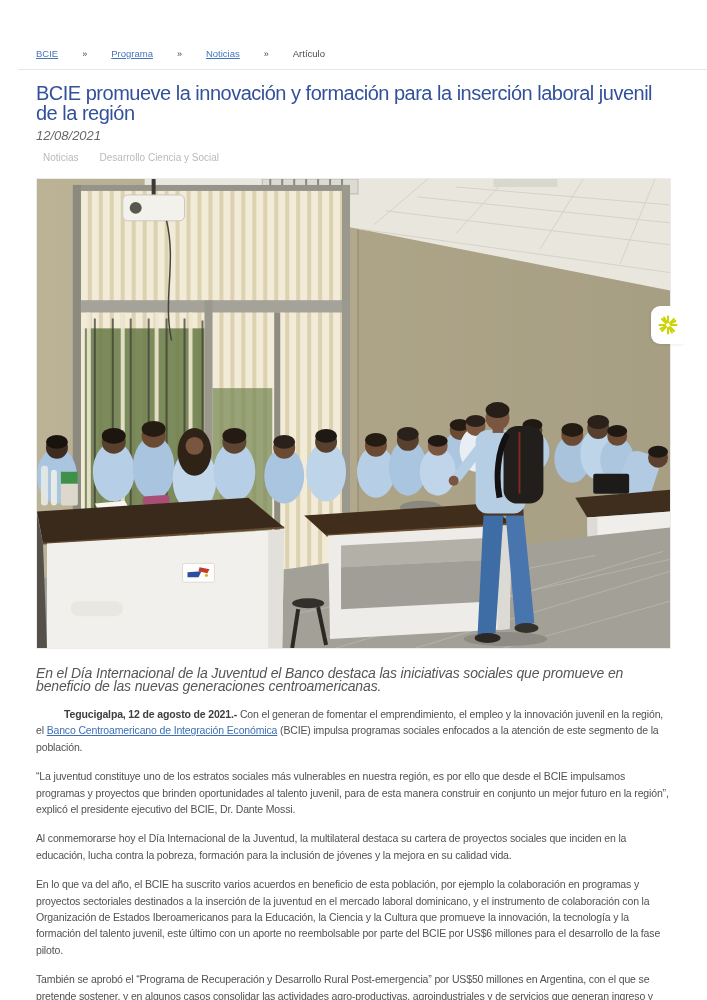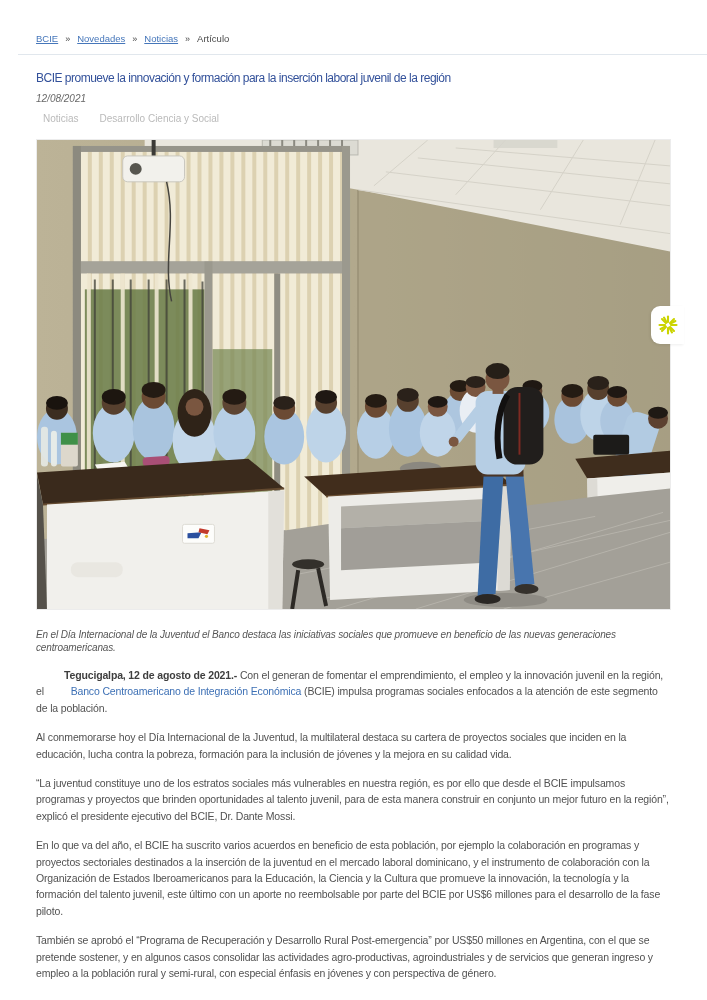--- a/index.html
+++ b/index.html
@@ -1,53 +1,53 @@
 <!DOCTYPE html>
 <html><head>
 <meta charset="utf-8">
 <style>
   html,body{margin:0;padding:0;background:#fff;}
   body{width:707px;height:1000px;font-family:"Liberation Sans",sans-serif;-webkit-font-smoothing:antialiased;}
   .page{position:relative;width:707px;height:1000px;overflow:hidden;background:#fff;}
   .content{padding:0 36px;}
 
-  .breadcrumb{padding-top:33px;display:flex;align-items:center;gap:7px;font-size:9.5px;color:#4a4a4a;}
+  .breadcrumb{padding-top:48px;display:flex;align-items:center;gap:24px;font-size:9.5px;color:#4a4a4a;}
   .breadcrumb a{color:#4576ba;text-decoration:underline;cursor:pointer;}
   .crumb-sep{color:#454545;font-size:9px;}
   .crumb-current{color:#4a4a4a;}
 
   .divider{border:none;border-top:1px solid #e1e7ed;margin:10px 0 0 18px;}
 
-  .page-title{margin:13px 0 0;font-size:12px;font-weight:400;letter-spacing:-0.5px;color:#33519a;line-height:20px;}
-  .article-date{margin-top:5px;font-size:10px;font-style:italic;color:#686868;}
+  .page-title{margin:13px 0 0;font-size:20px;font-weight:400;letter-spacing:-0.5px;color:#33519a;line-height:20px;}
+  .article-date{margin-top:5px;font-size:13px;font-style:italic;color:#686868;}
   .tags{margin-top:9px;padding-left:7px;display:flex;gap:21px;font-size:10px;color:#bababa;}
 
   .photo{margin:15px 0 0;width:635px;height:471px;line-height:0;border:1px solid #ececec;box-sizing:border-box;}
   .photo svg{width:100%;height:100%;display:block;}
 
-  .caption{margin-top:18px;font-size:10px;font-style:italic;letter-spacing:-0.15px;color:#565656;line-height:13px;}
+  .caption{margin-top:18px;font-size:14px;font-style:italic;letter-spacing:-0.15px;color:#565656;line-height:13px;}
 
   .para{margin:13px 0 0;font-size:10.5px;letter-spacing:-0.15px;line-height:16.4px;color:#515151;}
   .para b{color:#3e3e3e;margin-left:28px;}
-  .para a{color:#3d70b5;cursor:pointer;margin-left:24px;}
+  .para a{color:#3d70b5;text-decoration:underline;cursor:pointer;}
 
   .access-widget{position:absolute;left:651px;top:306px;width:33px;height:38px;background:#ffffff;
     border-radius:9px 0 0 9px;display:flex;align-items:center;justify-content:center;cursor:pointer;
     box-shadow:-1px 1px 3px rgba(0,0,0,0.07);}
 </style>
 </head>
 <body>
 
 <div class="page">
 
   <div class="content">
     <nav class="breadcrumb">
       <a>BCIE</a>
       <span class="crumb-sep">»</span>
-      <a>Novedades</a>
+      <a>Programa</a>
       <span class="crumb-sep">»</span>
       <a>Noticias</a>
       <span class="crumb-sep">»</span>
       <span class="crumb-current">Artículo</span>
     </nav>
   </div>
 
   <hr class="divider">
 
   <div class="content">
@@ -286,22 +286,22 @@
             <circle cx="170" cy="398" r="1.6" fill="#e0b12f"></circle>
           </g>
         </g>
       </svg>
     </figure>
 
     <figcaption class="caption">En el Día Internacional de la Juventud el Banco destaca las iniciativas sociales que promueve en beneficio de las nuevas generaciones centroamericanas.</figcaption>
 
     <p class="para"><b>Tegucigalpa, 12 de agosto de 2021.-</b><span> Con el generan de fomentar el emprendimiento, el empleo y la innovación juvenil en la región, el </span><a>Banco Centroamericano de Integración Económica</a><span> (BCIE) impulsa programas sociales enfocados a la atención de este segmento de la población.</span></p>
 
+    <p class="para">“La juventud constituye uno de los estratos sociales más vulnerables en nuestra región, es por ello que desde el BCIE impulsamos programas y proyectos que brinden oportunidades al talento juvenil, para de esta manera construir en conjunto un mejor futuro en la región”, explicó el presidente ejecutivo del BCIE, Dr. Dante Mossi.</p>
     <p class="para">Al conmemorarse hoy el Día Internacional de la Juventud, la multilateral destaca su cartera de proyectos sociales que inciden en la educación, lucha contra la pobreza, formación para la inclusión de jóvenes y la mejora en su calidad vida.</p>
-    <p class="para">“La juventud constituye uno de los estratos sociales más vulnerables en nuestra región, es por ello que desde el BCIE impulsamos programas y proyectos que brinden oportunidades al talento juvenil, para de esta manera construir en conjunto un mejor futuro en la región”, explicó el presidente ejecutivo del BCIE, Dr. Dante Mossi.</p>
     <p class="para">En lo que va del año, el BCIE ha suscrito varios acuerdos en beneficio de esta población, por ejemplo la colaboración en programas y proyectos sectoriales destinados a la inserción de la juventud en el mercado laboral dominicano, y el instrumento de colaboración con la Organización de Estados Iberoamericanos para la Educación, la Ciencia y la Cultura que promueve la innovación, la tecnología y la formación del talento juvenil, este último con un aporte no reembolsable por parte del BCIE por US$6 millones para el desarrollo de la fase piloto.</p>
     <p class="para">También se aprobó el “Programa de Recuperación y Desarrollo Rural Post-emergencia” por US$50 millones en Argentina, con el que se pretende sostener, y en algunos casos consolidar las actividades agro-productivas, agroindustriales y de servicios que generan ingreso y empleo a la población rural y semi-rural, con especial énfasis en jóvenes y con perspectiva de género.</p>
   </div>
 
   <div class="access-widget">
     <svg width="22" height="22" viewBox="0 0 22 22">
       <g stroke="#cbd400" stroke-width="2.1" stroke-linecap="round">
         <path d="M11,2.5 V8"></path>
           <path d="M11,14 V19.5"></path>
         <path d="M2.5,11 H8"></path>

